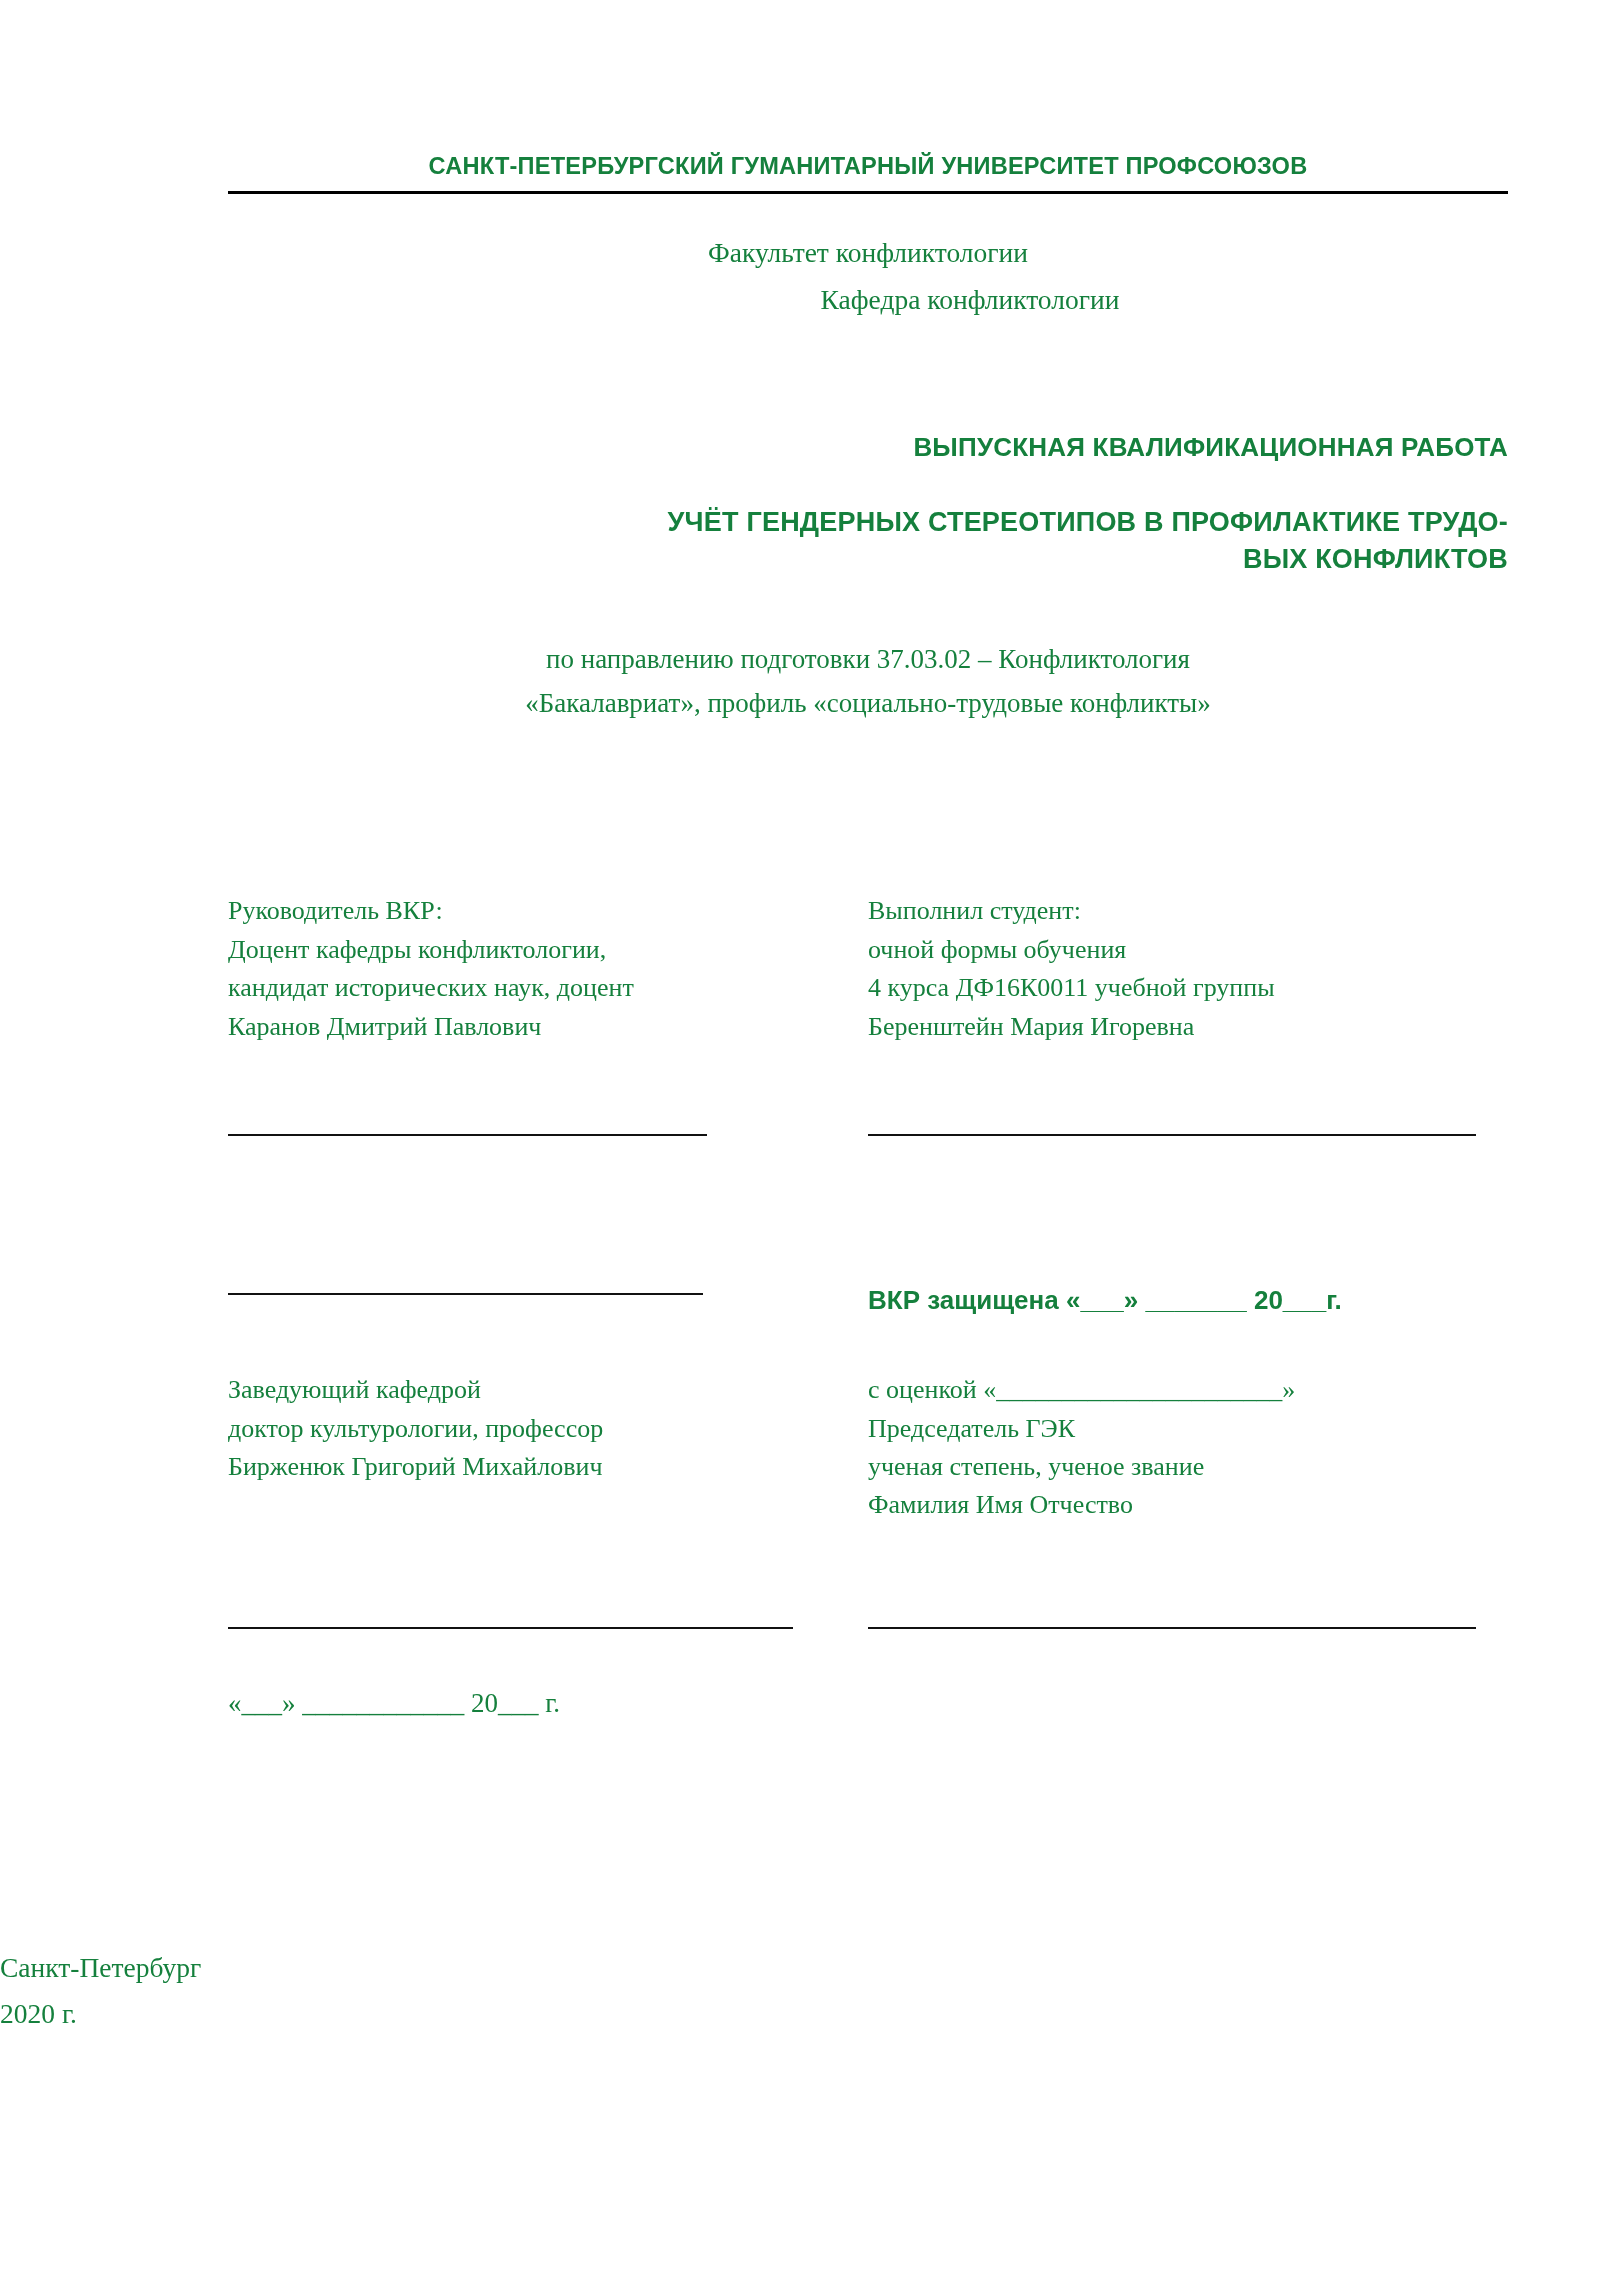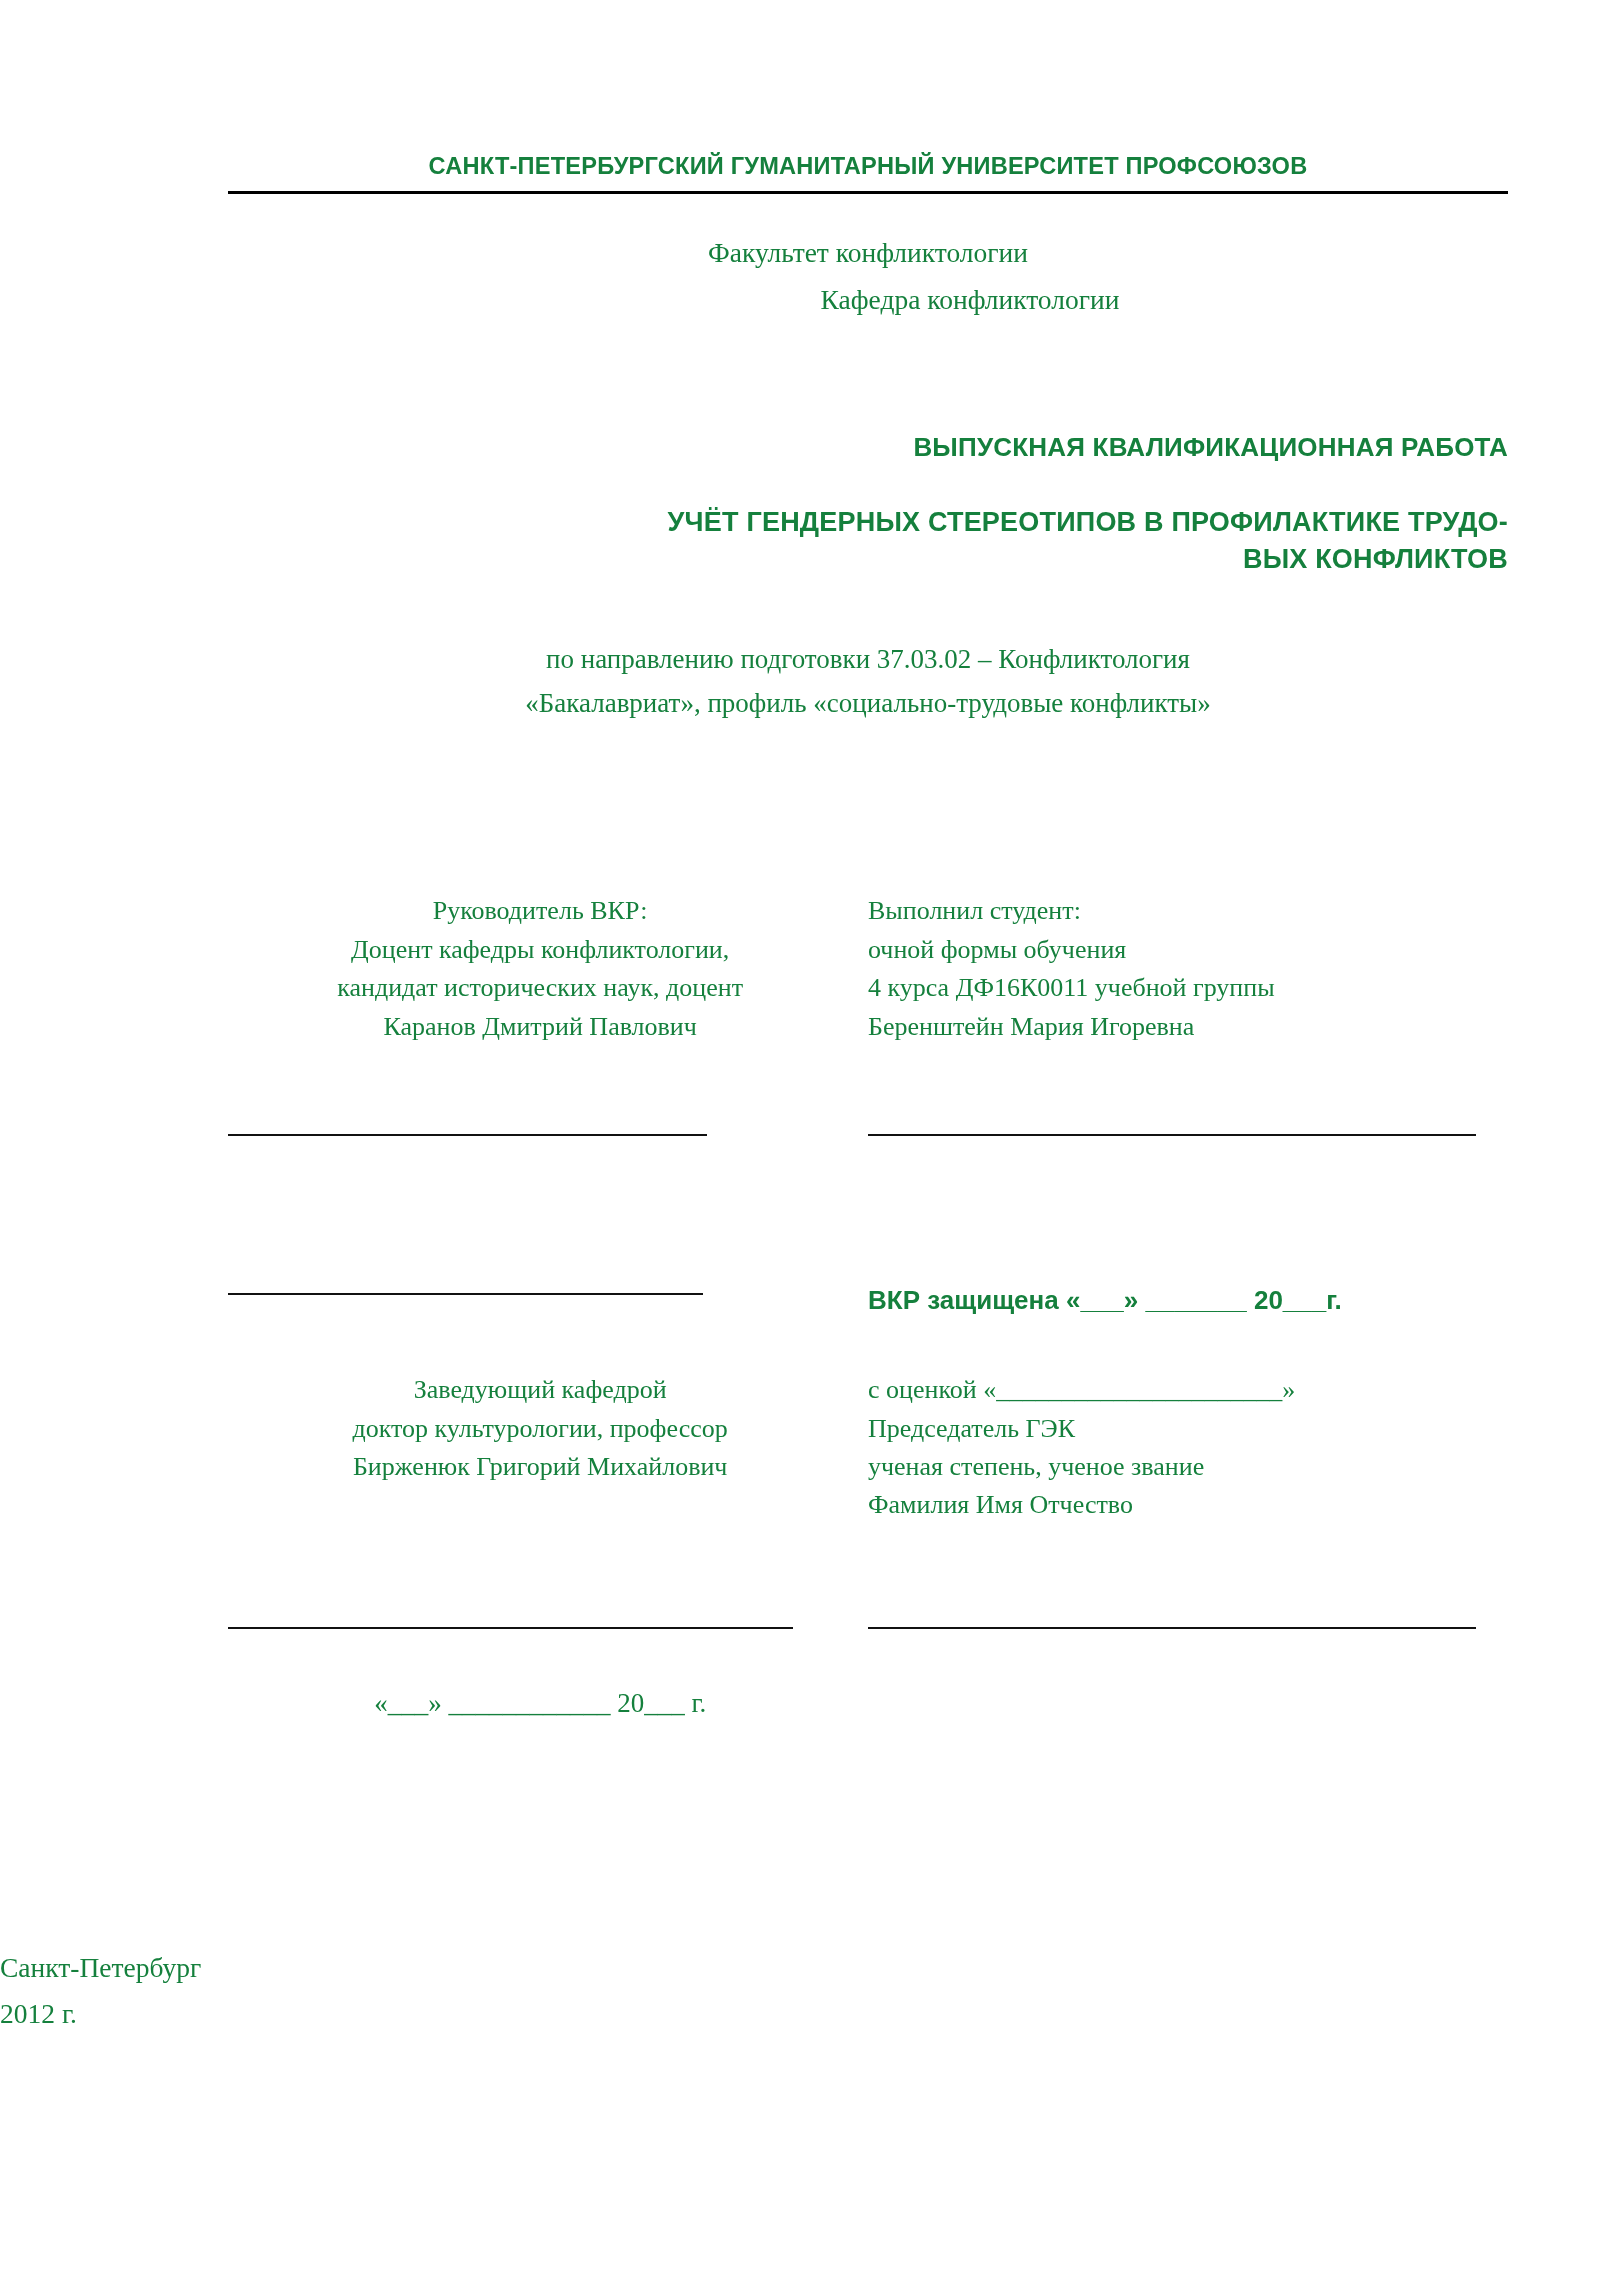--- a/index.html
+++ b/index.html
@@ -72,21 +72,21 @@
     margin-top: 61px;
     line-height: 1.45;
   }
   .program div + div { margin-top: 4.7px; }
 
   
   .sig-block {
     margin-top: 169px;
     display: flex;
   }
-  .col-left { width: 50%; padding-right: 15.7px; box-sizing: border-box; text-align: center; }
+  .col-left { width: 50%; padding-right: 15.7px; box-sizing: border-box; }
   .col-right { width: 50%; box-sizing: border-box; }
   .line-txt {
     font-size: 26px;
     line-height: 1.48;
     white-space: nowrap;
   }
   .rule {
     border-bottom: 2.4px solid #111;
     height: 0;
   }
@@ -208,17 +208,17 @@
       </div>
       <div class="col-right">
         <div class="rule rule-e"></div>
       </div>
     </div>
 
   </div>
 
   <div class="footer">
     <div>Санкт-Петербург</div>
-    <div>2012 г.</div>
+    <div>2020 г.</div>
   </div>
 
 </div>
 
 
 </body></html>

